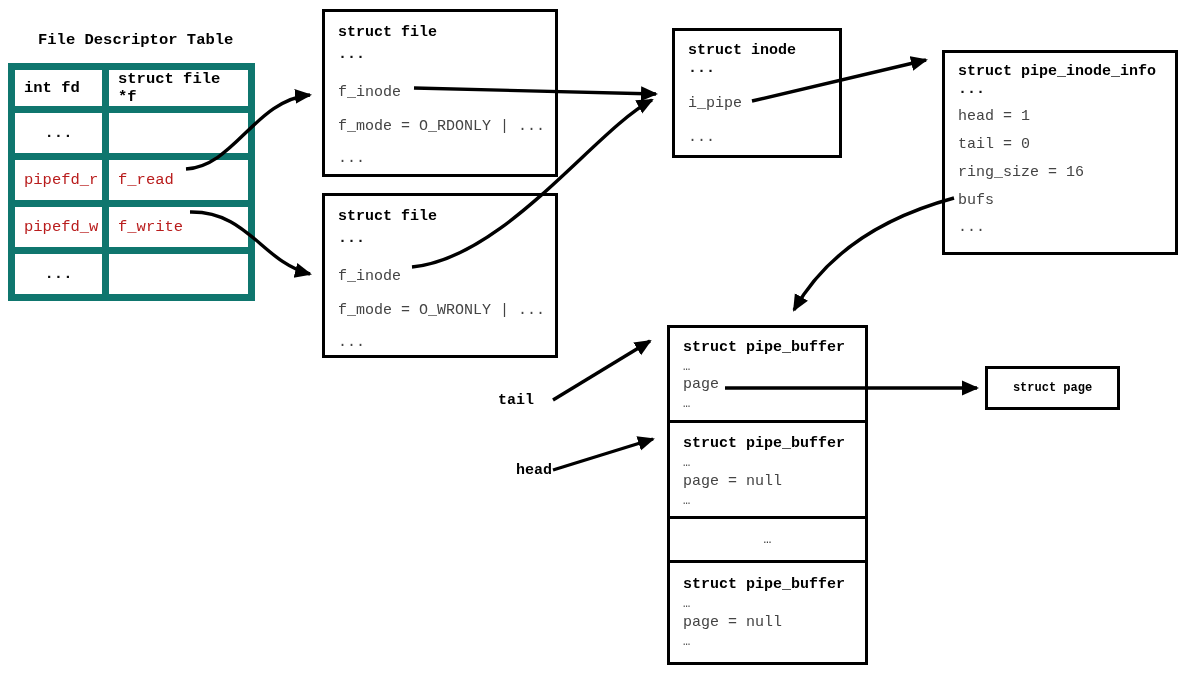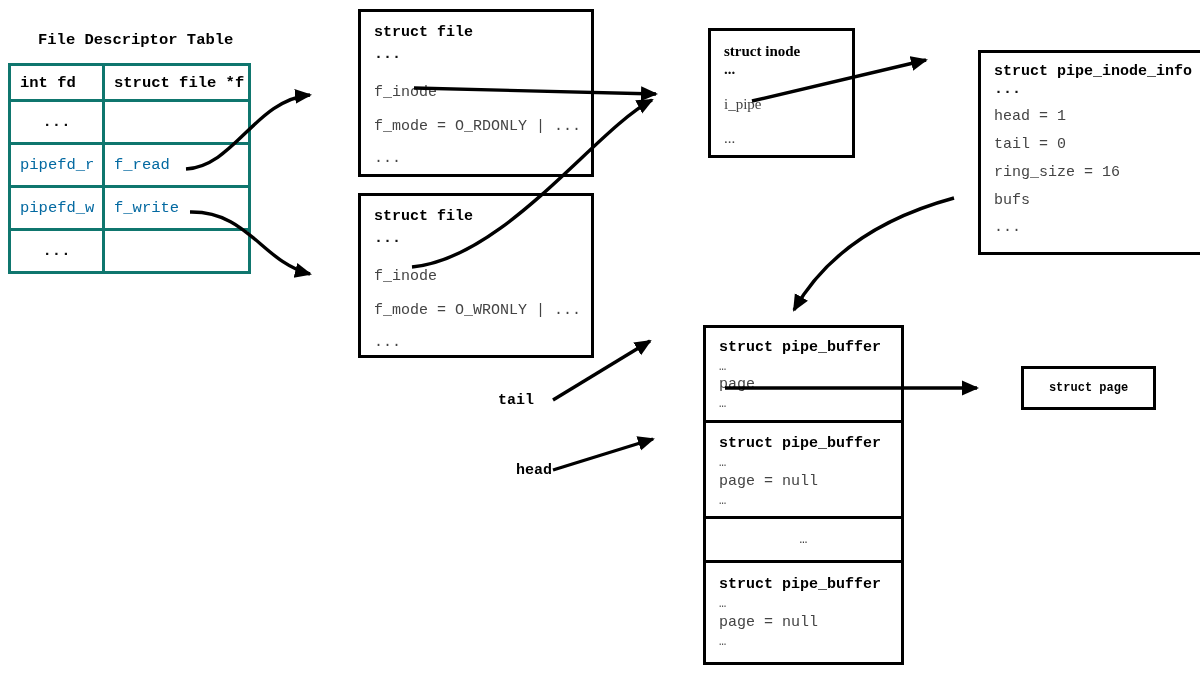--- a/index.html
+++ b/index.html
@@ -5,33 +5,32 @@
   html,body { margin:0; padding:0; background:#fff; }
   #canvas {
     position:relative; width:1200px; height:677px; background:#fff;
     font-family:"Liberation Mono","DejaVu Sans Mono",monospace;
     overflow:hidden;
   }
   
   .box {
     position:absolute; border:3px solid #000; background:#fff;
     box-sizing:border-box;
-    margin-left:36px;
   }
   .box .bline { position:absolute; left:13px; white-space:pre; line-height:18px; }
   .btitle { font-weight:bold; font-size:15px; color:#000; }
   .fline  { font-size:15px; color:#444; }
   .dots   { font-size:15px; font-weight:bold; color:#111; }
   .dots2  { font-size:15px; color:#444; }
   .mini   { font-size:12px; color:#444; }
   
   #fd-table { position:absolute; left:8px; top:63px; border-collapse:collapse; background:#fff; table-layout:fixed; }
-  #fd-table td { border:3px solid #0f766e; font-size:15.5px; padding:0 0 0 9px; height:40px; background:#fff; }
+  #fd-table td { border:7px solid #0f766e; font-size:15.5px; padding:0 0 0 9px; height:40px; background:#fff; }
   #fd-table td.th { font-weight:bold; color:#000; height:33px; }
-  #fd-table td.fld { color:#0369a1; }
+  #fd-table td.fld { color:#b91c1c; }
   #fd-table td.ell { font-weight:bold; color:#111; text-align:center; padding:0; }
   
   .free-label { position:absolute; font-weight:bold; color:#000; white-space:pre; }
   #diagram-title { left:38px; top:31px; font-size:15.5px; }
   #tail-label { left:498px; top:392px; font-size:15px; }
   #head-label { left:516px; top:462px; font-size:15px; }
   
   .centerbox { display:flex; align-items:center; justify-content:center; }
   #sep-box { font-size:13px; color:#333; }
   #page-box { font-weight:bold; font-size:12px; color:#000000; }
@@ -83,21 +82,21 @@
   </div>
 
   <div class="box" style="left:322px; top:193px; width:236px; height:165px;">
     <div class="bline btitle" style="top:12px">struct file</div>
     <div class="bline dots" style="top:34px">...</div>
     <div class="bline fline" style="top:72px">f_inode</div>
     <div class="bline fline" style="top:106px">f_mode = O_WRONLY | ...</div>
     <div class="bline dots2" style="top:138px">...</div>
   </div>
 
-  <div class="box" style="left:672px; top:28px; width:147px; height:130px;font-family:Liberation Serif, serif;">
+  <div class="box" style="left:672px; top:28px; width:170px; height:130px;">
     <div class="bline btitle" style="top:11px">struct inode</div>
     <div class="bline dots" style="top:29px">...</div>
     <div class="bline fline" style="top:64px">i_pipe</div>
     <div class="bline dots2" style="top:98px">...</div>
   </div>
 
   <div class="box" style="left:942px; top:50px; width:236px; height:205px;padding-left:40px;">
     <div class="bline btitle" style="top:10px">struct pipe_inode_info</div>
     <div class="bline dots" style="top:28px">...</div>
     <div class="bline fline" style="top:55px">head = 1</div>

